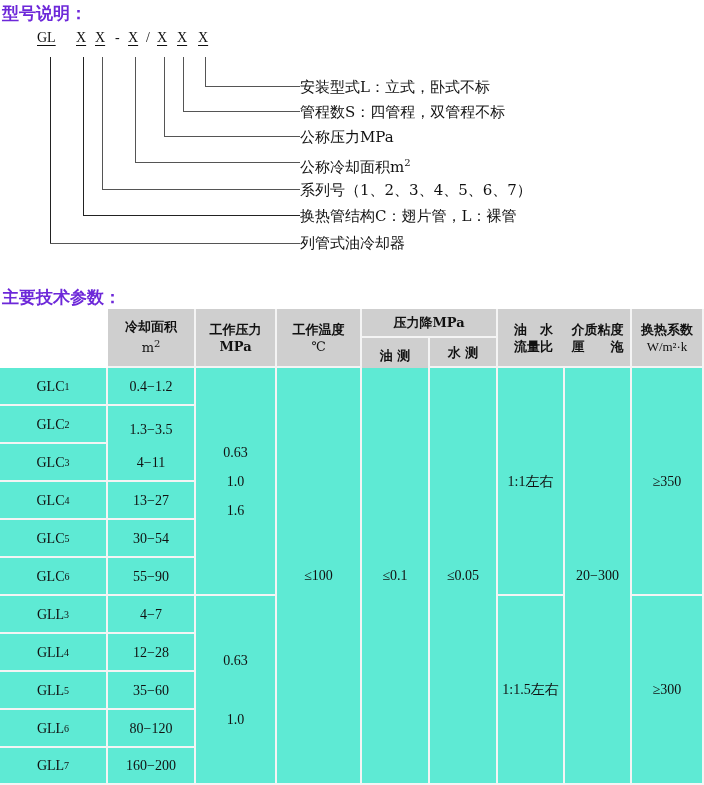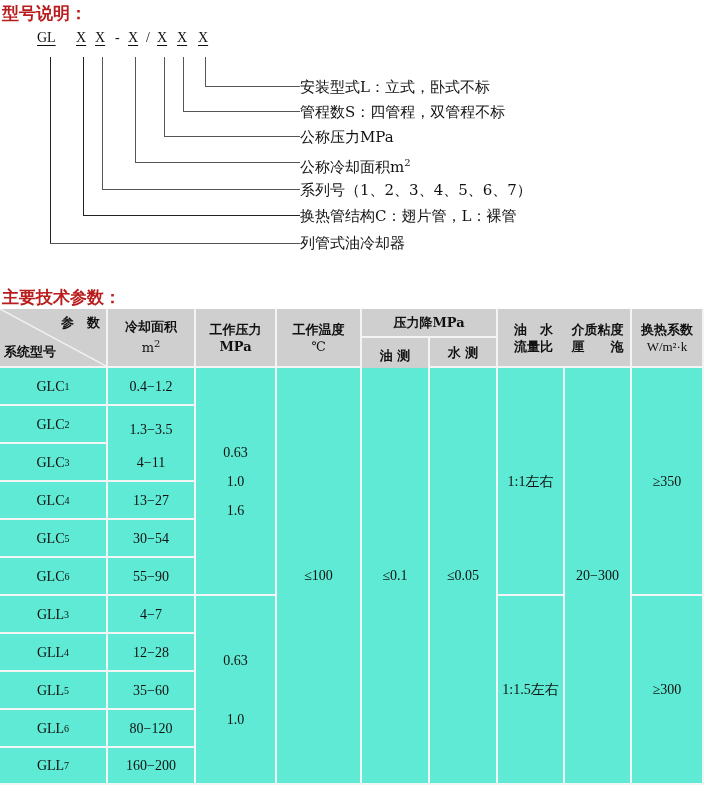--- a/index.html
+++ b/index.html
@@ -1,19 +1,19 @@
 <!DOCTYPE html>
 <html><head>
 <meta charset="utf-8">
 <style>
   html, body { margin:0; padding:0; background:#ffffff; }
   body { width:704px; height:785px; position:relative; overflow:hidden;
          font-family:"Liberation Serif","DejaVu Serif",serif; color:#111; }
   .h-title { position:absolute; left:2px; font-family:"DejaVu Sans","Liberation Sans",sans-serif;
-             font-weight:bold; font-size:17px; color:#b91c1c; letter-spacing:0px; }
+             font-weight:bold; font-size:17px; color:#6d28d9; letter-spacing:0px; }
   #title1 { top:2px; }
   #title2 { top:286px; }
   .code { position:absolute; top:30px; font-size:14px; font-family:"Liberation Serif",serif;
           text-decoration:underline; text-underline-offset:3px; }
   .code.plain { text-decoration:none; }
   .line { position:absolute; background:#555; }
   .lbl { position:absolute; left:300px; font-size:15px; line-height:18px; white-space:nowrap;
          font-family:"DejaVu Serif","Liberation Serif",serif; }
   .lbl sup { font-size:10px; }
   
@@ -65,27 +65,20 @@
 <div class="lbl" style="top:128px;">公称压力MPa</div>
 <div class="lbl" style="top:154px;"><span>公称冷却面积m</span><sup>2</sup></div>
 <div class="lbl" style="top:181px;">系列号（1、2、3、4、5、6、7）</div>
 <div class="lbl" style="top:207px;">换热管结构C：翅片管，L：裸管</div>
 <div class="lbl" style="top:234px;">列管式油冷却器</div>
 
 <div id="title2" class="h-title">主要技术参数：</div>
 
 <div class="tbl">
 
-  <div class="cell hd" style="left:0;top:0;width:108px;height:59px;display:block;">
-    <svg width="106" height="57" style="position:absolute;left:0;top:0;">
-        <line x1="0" y1="0" x2="106" y2="57" stroke="#f2f2f2" stroke-width="1.5"></line>
-      </svg>
-    <span style="position:absolute;right:6px;top:5px;">参　数</span>
-    <span style="position:absolute;left:4px;bottom:6px;">系统型号</span>
-  </div>
   <div class="cell hd" style="left:108px;top:0;width:88px;height:59px;">
     <div>
         <div>冷却面积</div>
         <div style="font-weight:normal;"><span>m</span><sup>2</sup></div>
       </div>
   </div>
   <div class="cell hd" style="left:196px;top:0;width:81px;height:59px;">
     <div>
         <div>工作压力</div>
         <div>MPa</div>

